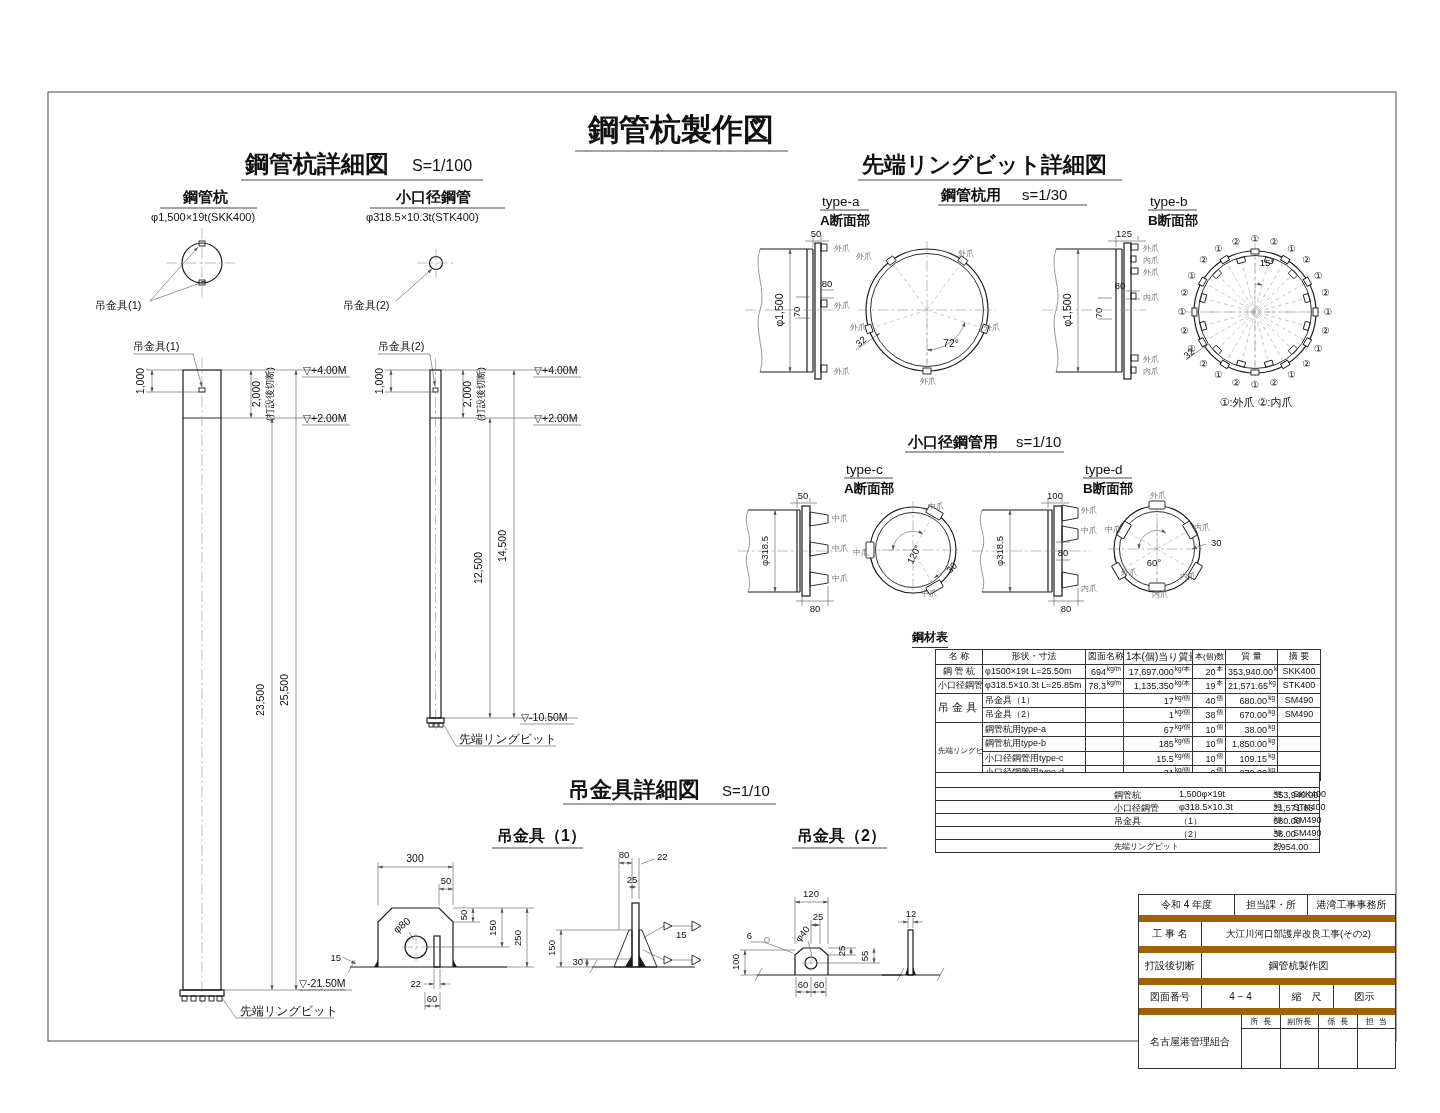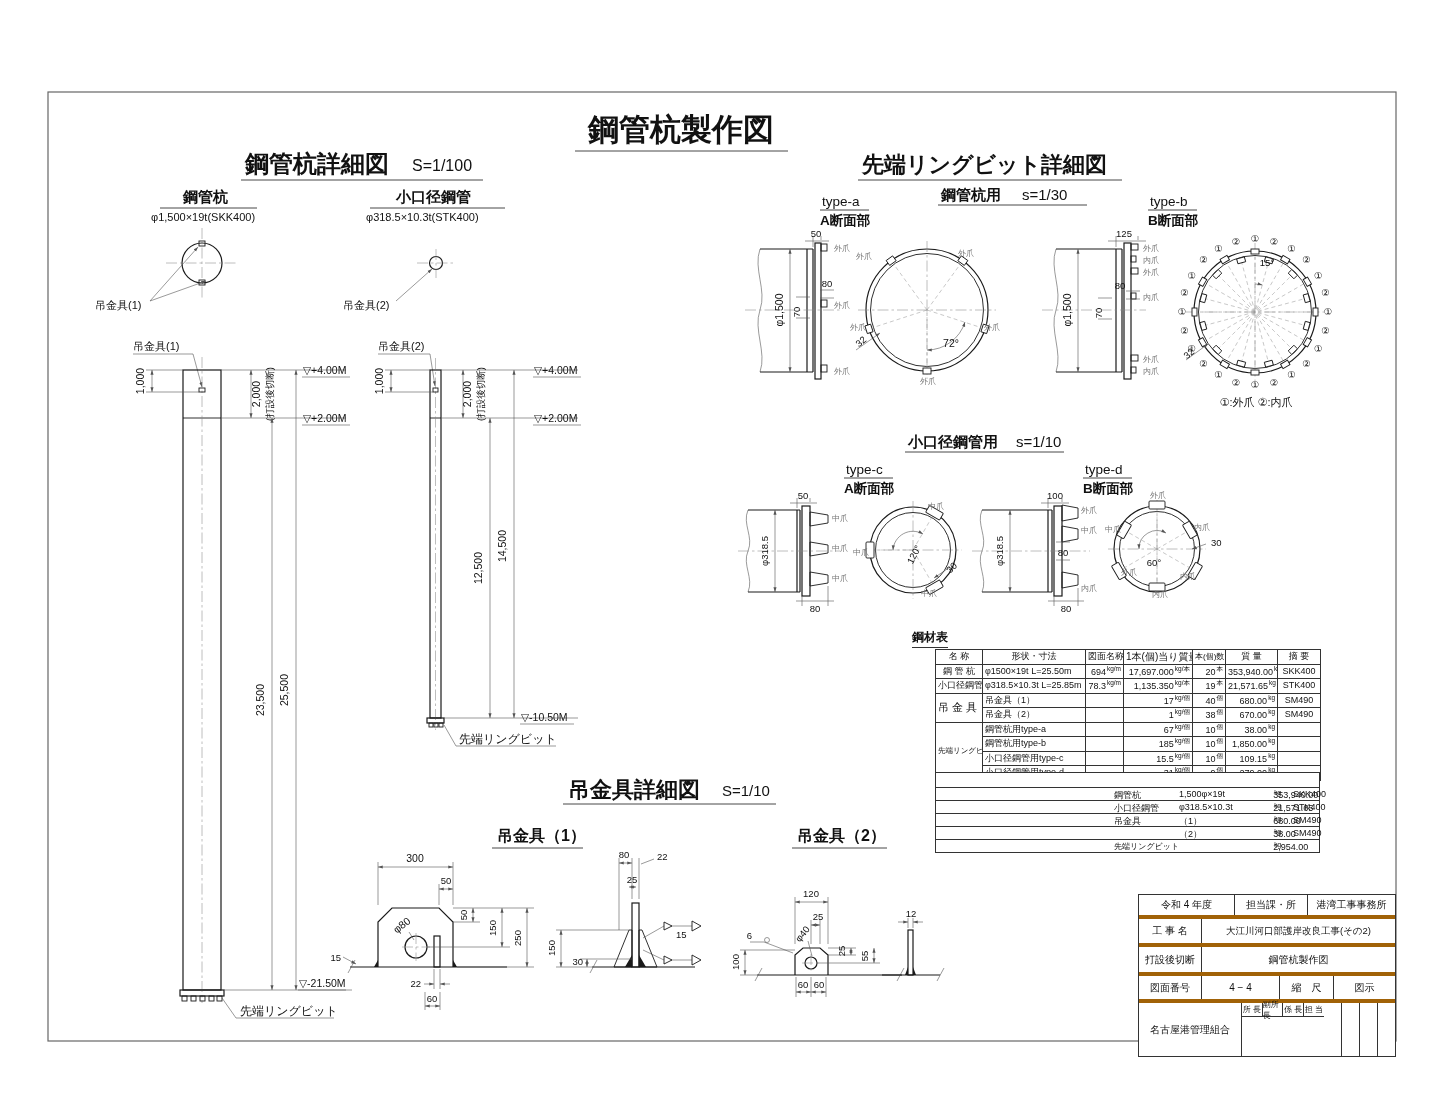--- a/index.html
+++ b/index.html
@@ -35,26 +35,26 @@
   .sumwrap{position:absolute;left:935px;top:772px;width:385px;font-size:9px;}
   .sumgap{position:relative;border:1px solid #333;height:14px;background:#fff;}
   .sumrow{position:relative;border:1px solid #333;height:12px;margin-top:-1px;background:#fff;}
   .sumrow span{position:absolute;top:1px;white-space:nowrap;}
   .s-name{left:178px}.s-spec{left:243px}
   .s-mass{right:38px;width:90px;text-align:right}
   .s-note{left:357px}
   
   .tb{position:absolute;left:1138px;top:894px;width:256px;border:1.5px solid #333;
       font-size:10px;background:#fff;}
-  .tb .row{display:flex;border-bottom:4px solid #a16207;}
+  .tb .row{display:flex;border-bottom:7px solid #a16207;}
   .tb .row:last-child{border-bottom:none;}
   .tb .c{display:flex;align-items:center;justify-content:center;border-right:1px solid #333;
       text-align:center;white-space:nowrap;overflow:hidden;}
   .tb .c:last-child{border-right:none;}
-  .sigcol{display:flex;flex-direction:row;flex:1;}
+  .sigcol{display:flex;flex-direction:column;flex:1;font-family:Liberation Mono, monospace;}
   .sighead{display:flex;border-bottom:1px solid #333;height:13px;font-size:8px;}
   .sigbody{display:flex;flex:1;}
   .sigcell{flex:1;border-right:1px solid #333;display:flex;align-items:center;justify-content:center;}
   .sigcell:last-child{border-right:none;}
 </style>
 </head>
 <body>
 
 <div class="sheet">
 

